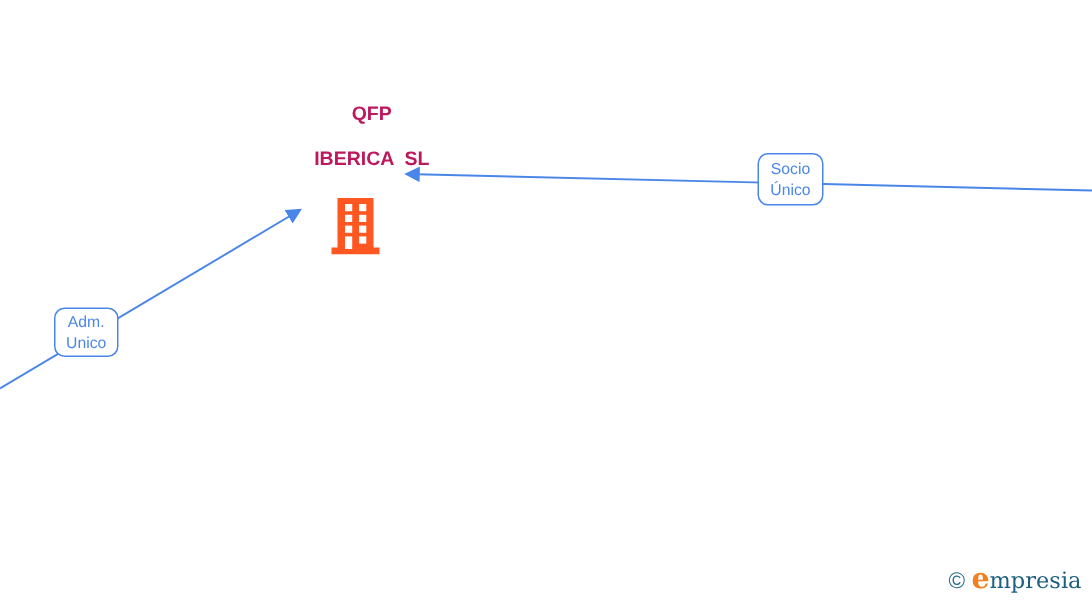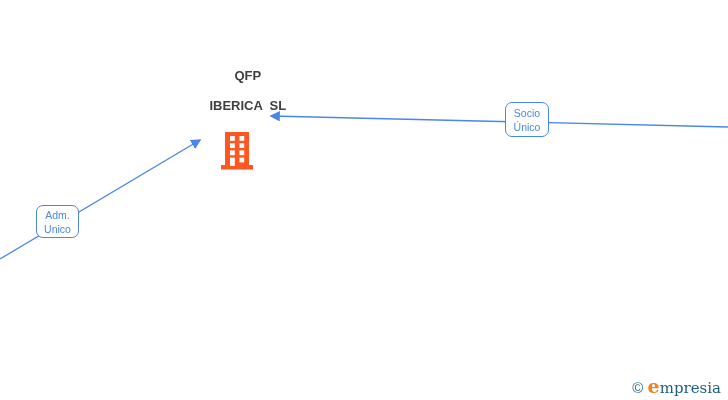--- a/index.html
+++ b/index.html
@@ -39,21 +39,21 @@
   #socio-label { left: 505px; top: 102px; width: 44px; height: 35px; }
   .company-node {
     position: absolute;
     left: 137px;
     top: 53px;
     width: 200px;
     text-align: center;
     cursor: pointer;
   }
   .company-title {
-    color: #404040;
+    color: #be185d;
     font-weight: bold;
     font-size: 13px;
     line-height: 15px;
     white-space: pre;
   }
   .company-icon-wrap {
     margin-top: 4px;
     line-height: 0;
   }
   .watermark {

